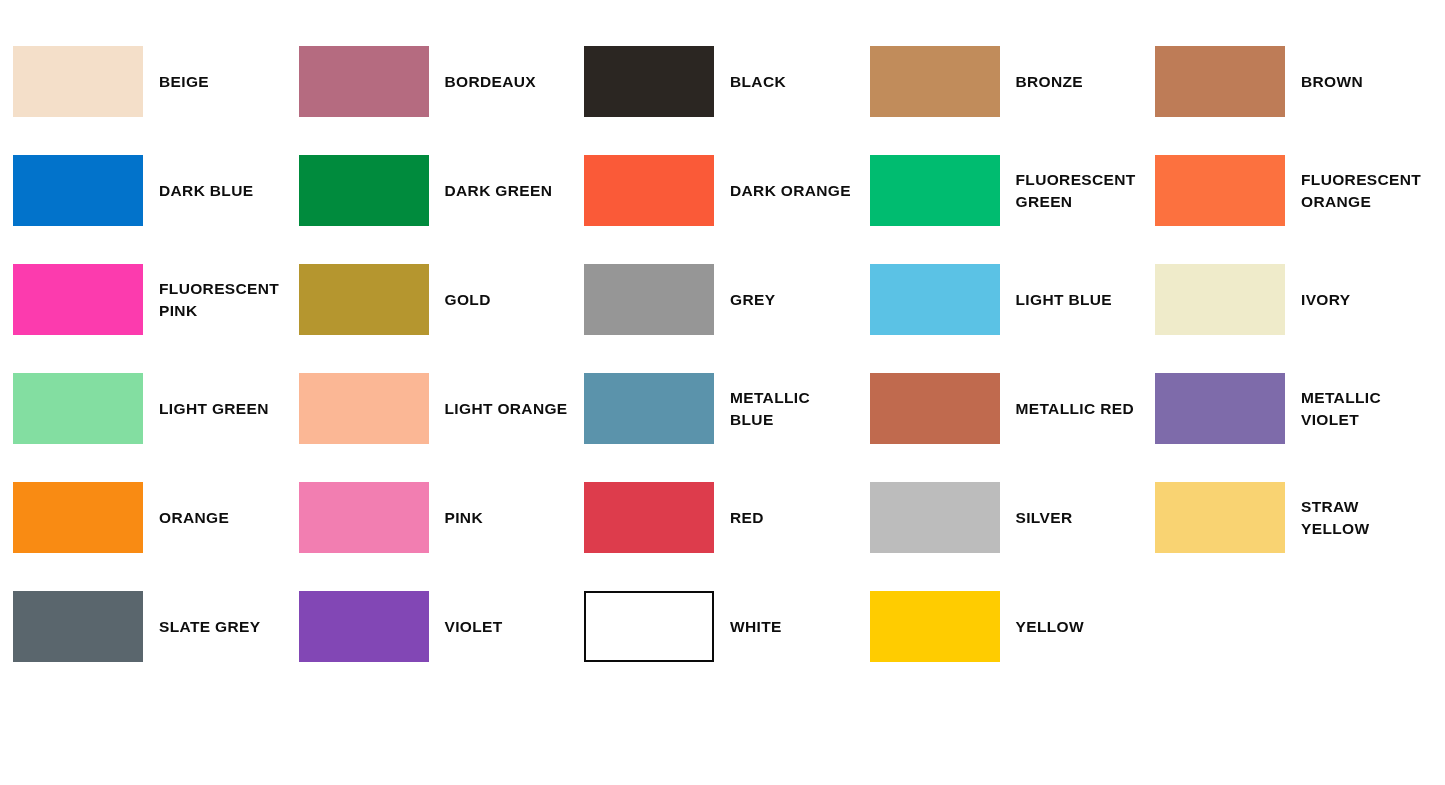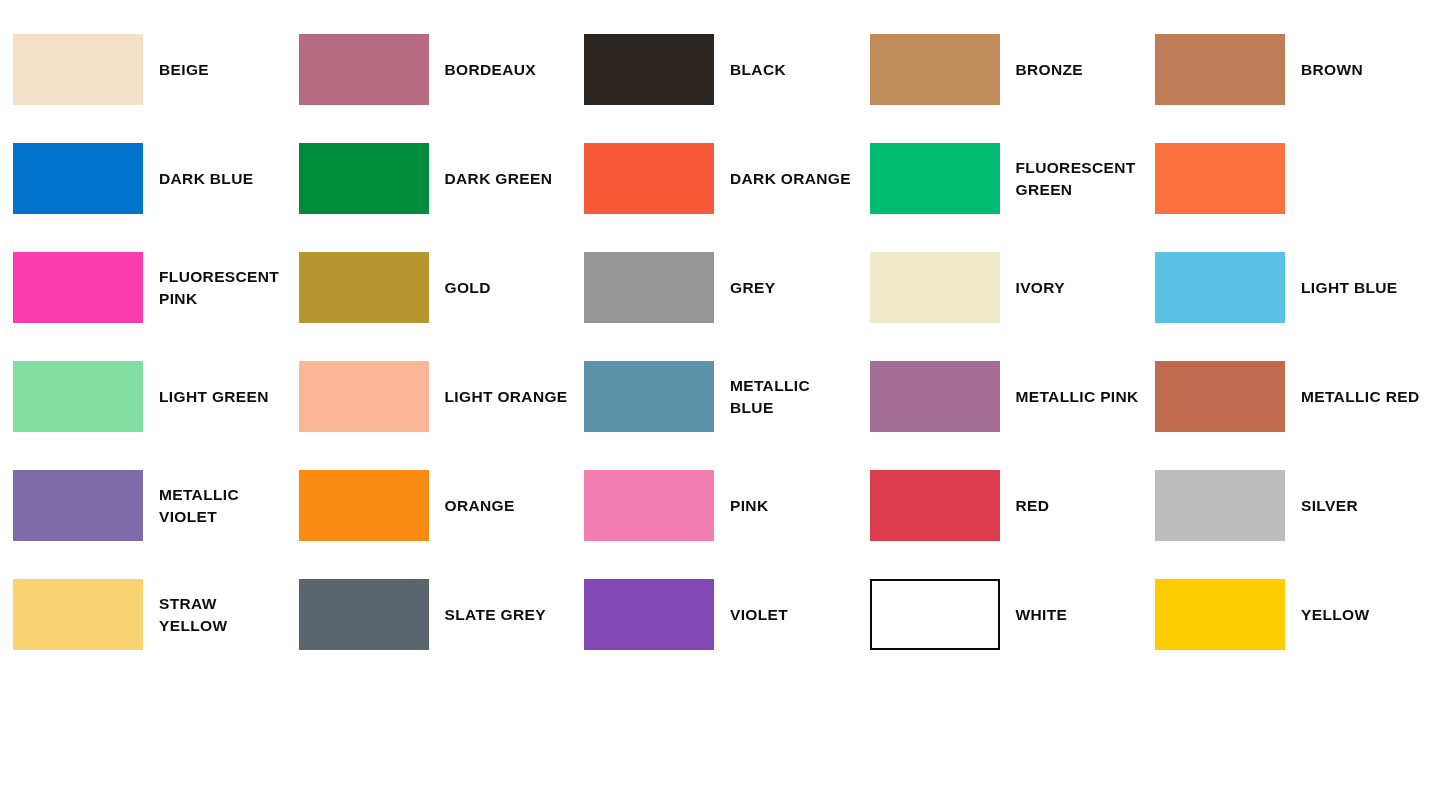--- a/index.html
+++ b/index.html
@@ -12,21 +12,21 @@
     height: 785px;
     font-family: "Liberation Sans", sans-serif;
     overflow: hidden;
   }
 
   #palette-grid {
     width: 1445px;
     display: grid;
     grid-template-columns: repeat(5, 285.5px);
     grid-auto-rows: 109px;
-    padding-top: 15px;
+    padding-top: 27px;
     box-sizing: border-box;
   }
 
   .swatch-cell {
     display: flex;
     flex-direction: row;
     align-items: center;
     padding-left: 13px;
     box-sizing: border-box;
     overflow: visible;
@@ -91,56 +91,53 @@
     <div class="swatch-cell">
       <div class="swatch-chip" style="background-color: rgb(250, 90, 56);"></div>
       <div class="swatch-label">DARK ORANGE</div>
     </div>
     <div class="swatch-cell">
       <div class="swatch-chip" style="background-color: rgb(0, 188, 112);"></div>
       <div class="swatch-label">FLUORESCENT GREEN</div>
     </div>
     <div class="swatch-cell">
       <div class="swatch-chip" style="background-color: rgb(252, 113, 63);"></div>
+      <div class="swatch-label">FLUORESCENT ORANGE</div>
     </div>
     <div class="swatch-cell">
       <div class="swatch-chip" style="background-color: rgb(252, 59, 174);"></div>
       <div class="swatch-label">FLUORESCENT PINK</div>
     </div>
     <div class="swatch-cell">
       <div class="swatch-chip" style="background-color: rgb(181, 150, 47);"></div>
       <div class="swatch-label">GOLD</div>
     </div>
     <div class="swatch-cell">
       <div class="swatch-chip" style="background-color: rgb(150, 150, 150);"></div>
       <div class="swatch-label">GREY</div>
     </div>
     <div class="swatch-cell">
+      <div class="swatch-chip" style="background-color: rgb(91, 194, 229);"></div>
+      <div class="swatch-label">LIGHT BLUE</div>
+    </div>
+    <div class="swatch-cell">
       <div class="swatch-chip" style="background-color: rgb(239, 235, 202);"></div>
       <div class="swatch-label">IVORY</div>
-    </div>
-    <div class="swatch-cell">
-      <div class="swatch-chip" style="background-color: rgb(91, 194, 229);"></div>
-      <div class="swatch-label">LIGHT BLUE</div>
     </div>
     <div class="swatch-cell">
       <div class="swatch-chip" style="background-color: rgb(131, 222, 161);"></div>
       <div class="swatch-label">LIGHT GREEN</div>
     </div>
     <div class="swatch-cell">
       <div class="swatch-chip" style="background-color: rgb(251, 183, 149);"></div>
       <div class="swatch-label">LIGHT ORANGE</div>
     </div>
     <div class="swatch-cell">
       <div class="swatch-chip" style="background-color: rgb(91, 147, 171);"></div>
       <div class="swatch-label">METALLIC BLUE</div>
-    </div>
-    <div class="swatch-cell">
-      <div class="swatch-chip" style="background-color: rgb(164, 109, 150);"></div>
-      <div class="swatch-label">METALLIC PINK</div>
     </div>
     <div class="swatch-cell">
       <div class="swatch-chip" style="background-color: rgb(192, 106, 78);"></div>
       <div class="swatch-label">METALLIC RED</div>
     </div>
     <div class="swatch-cell">
       <div class="swatch-chip" style="background-color: rgb(126, 107, 170);"></div>
       <div class="swatch-label">METALLIC VIOLET</div>
     </div>
     <div class="swatch-cell">

